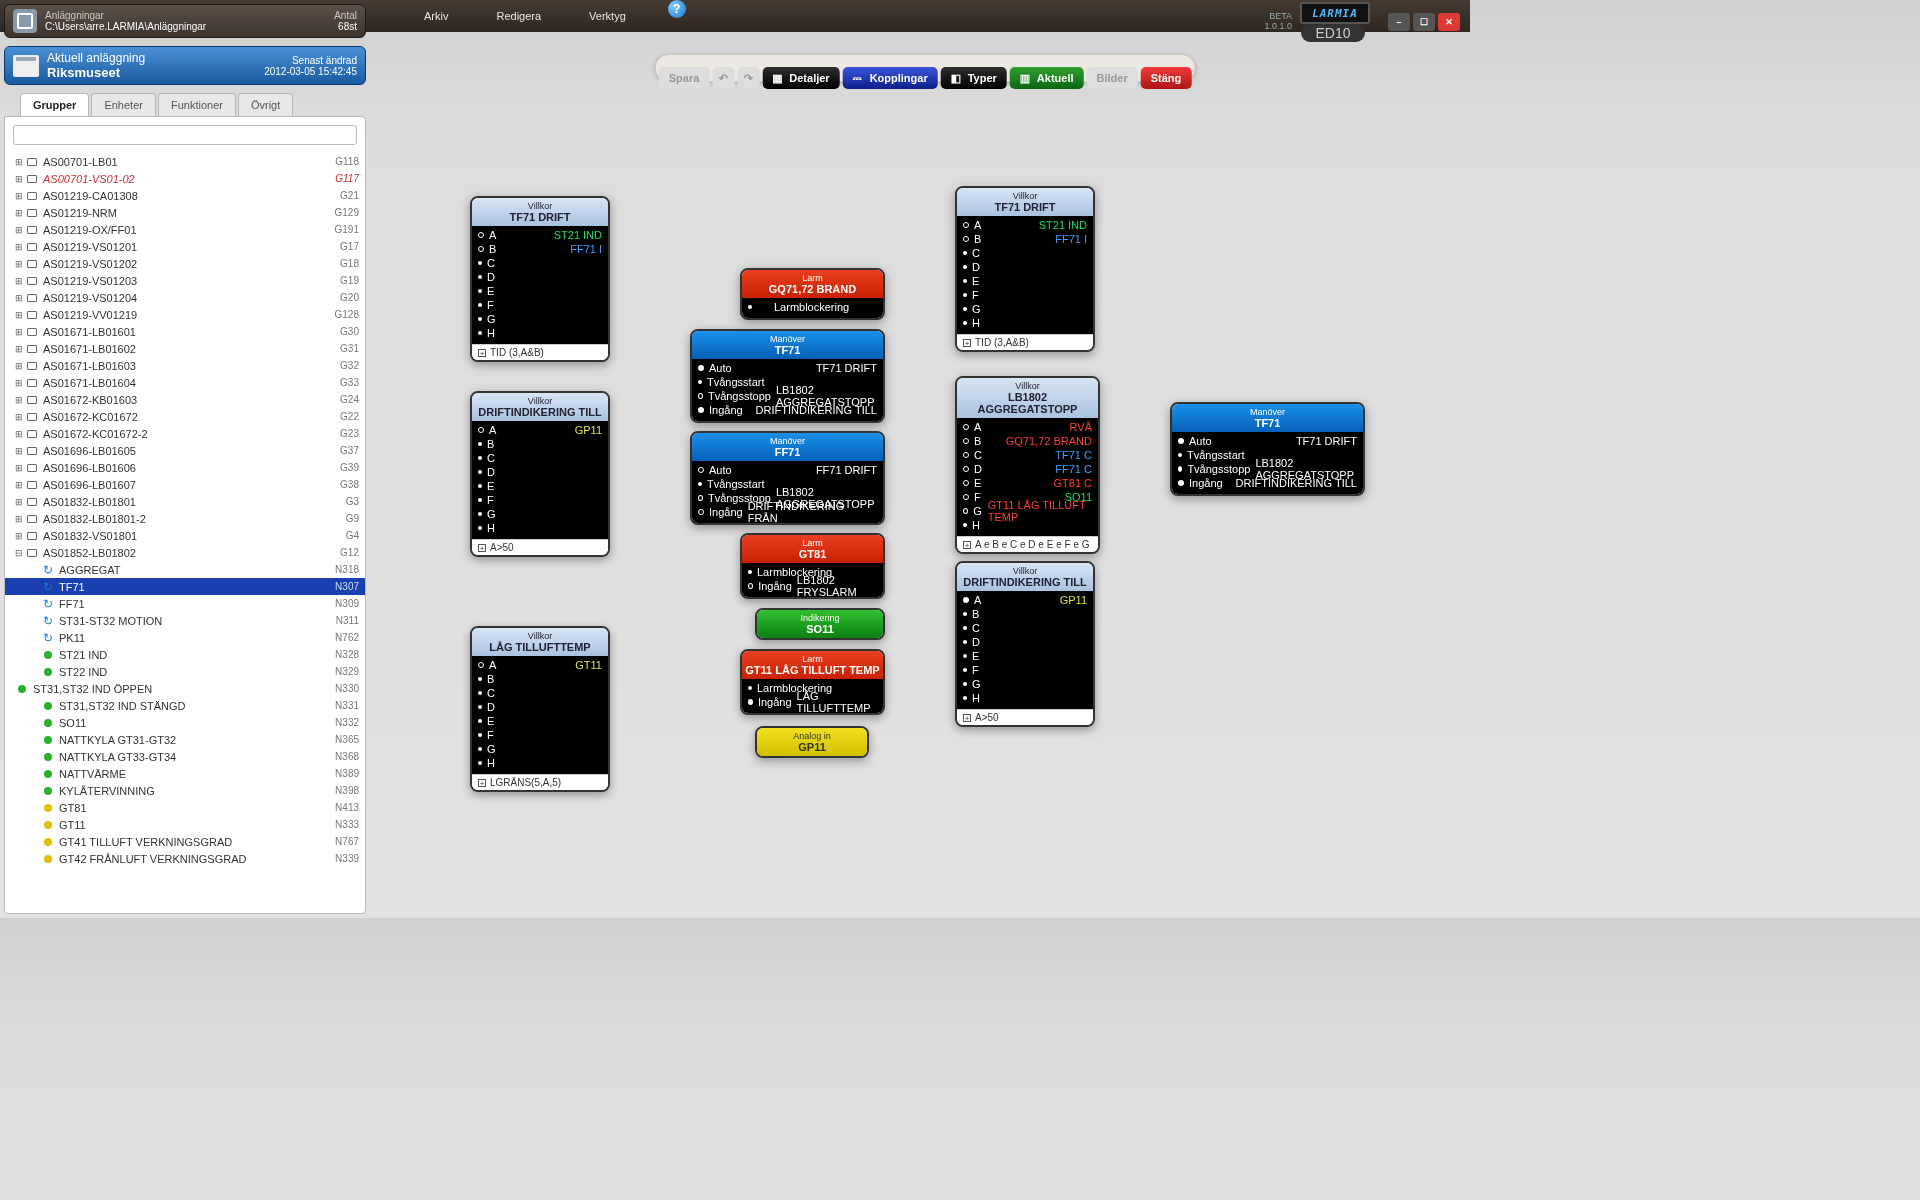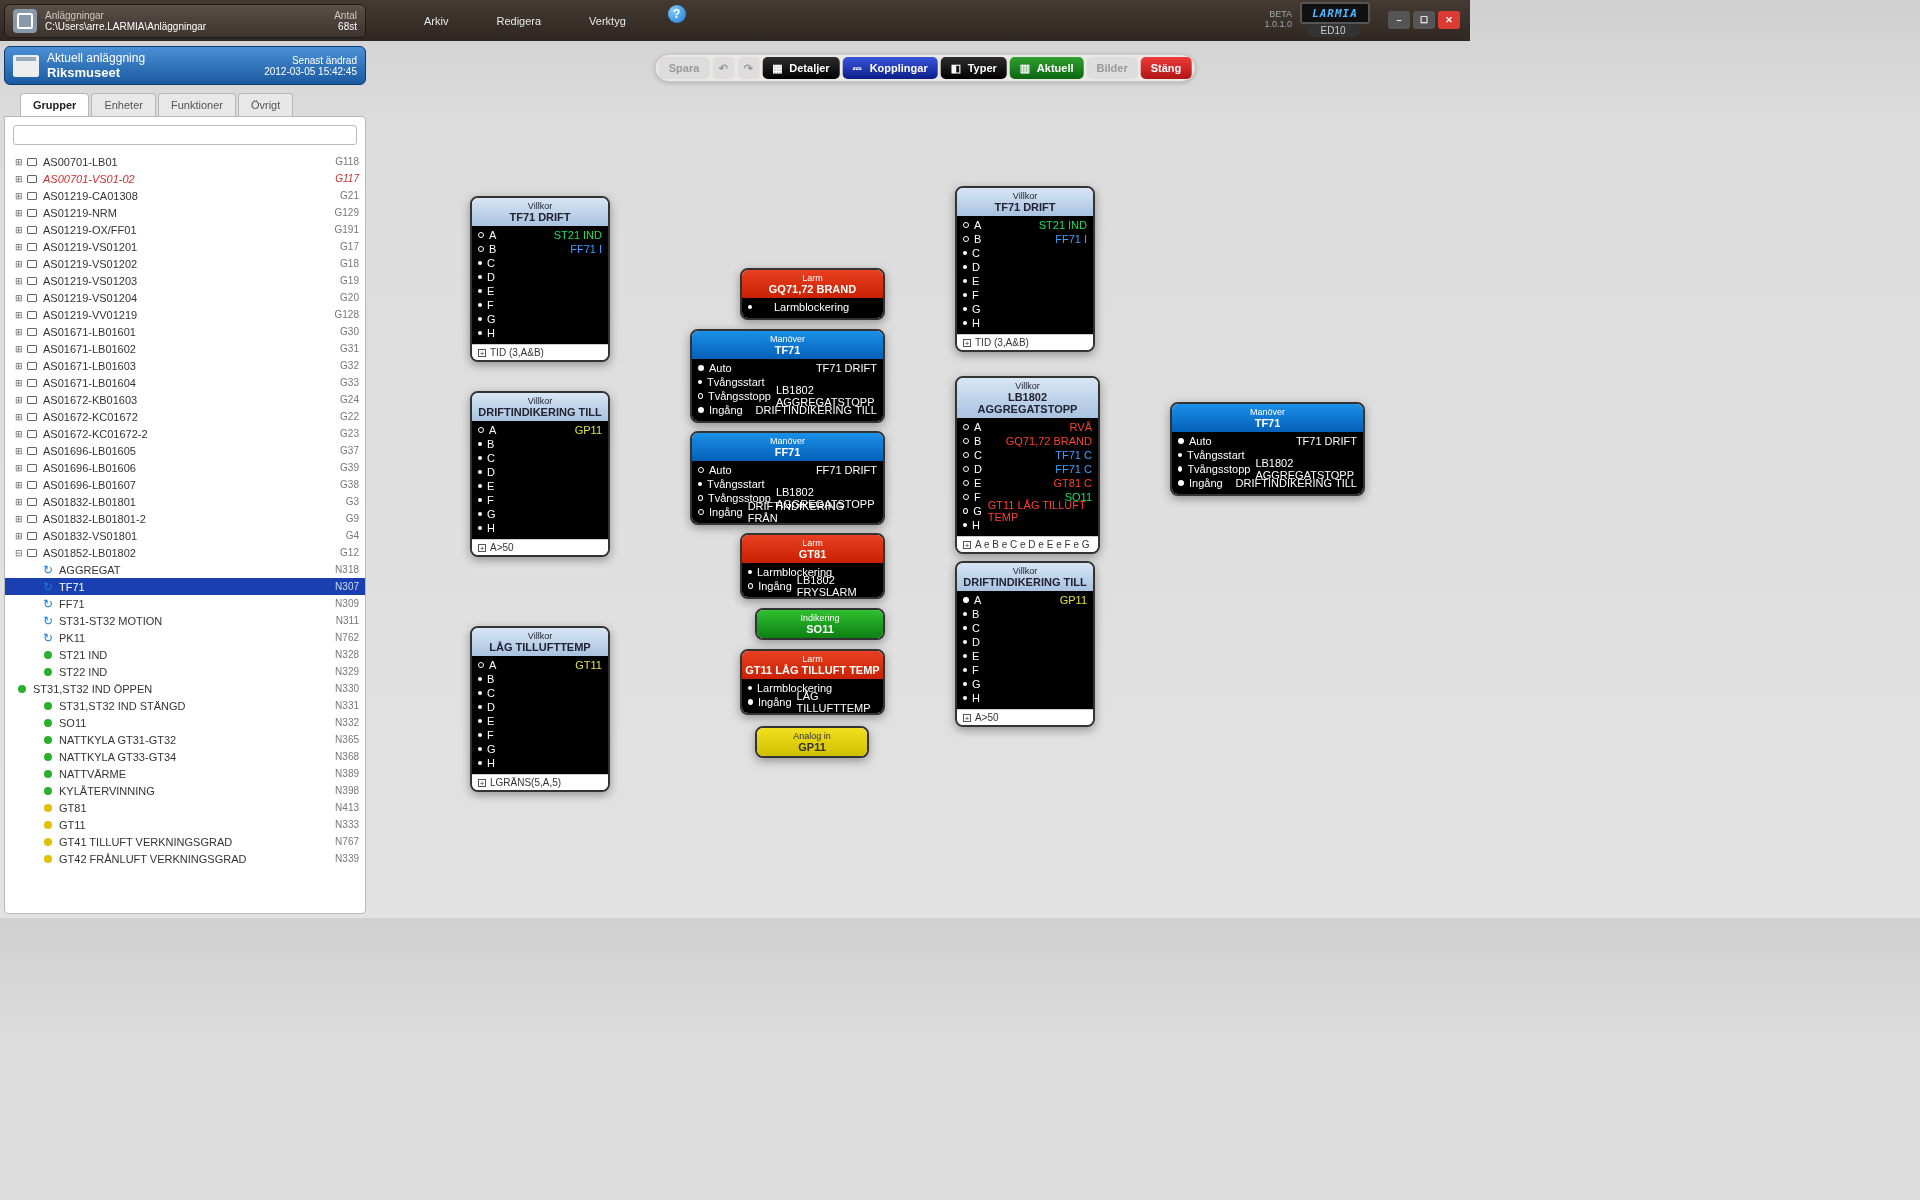--- a/index.html
+++ b/index.html
@@ -1,25 +1,25 @@
 <!DOCTYPE html>
 <html><head>
 <meta charset="utf-8">
 <style>
   * { box-sizing: border-box; margin: 0; padding: 0; }
   body { font-family: "Segoe UI", Tahoma, sans-serif; font-size: 11px; background: linear-gradient(180deg,#d0d0d0,#dcdcdc 120px,#e2e2e2); overflow:hidden; width:1470px; height:918px; position:relative; }
 
   
-  .topbar { position:absolute; top:0; left:0; right:0; height:41px; background:linear-gradient(180deg,#453b33,#2e2620); display:flex; align-items:center; color:#ddd; }
+  .topbar { position:absolute; top:0; left:0; right:0; height:32px; background:linear-gradient(180deg,#453b33,#2e2620); display:flex; align-items:center; color:#ddd; }
   .menu-items { display:flex; margin-left:400px; }
   .menu-item { padding:0 24px; height:32px; line-height:32px; color:#e8e8e8; cursor:pointer; }
   .help-btn { margin-left:18px; width:18px;height:18px;border-radius:50%; background:radial-gradient(circle at 30% 30%,#7ecbff,#1a7bd0); color:#fff; font-weight:bold; text-align:center; line-height:18px; font-size:12px;}
   .brand { position:absolute; right:10px; top:2px; display:flex; align-items:center; gap:8px; color:#9aa; font-size:9px;}
   .logo { width:70px;height:22px;border:2px solid #555; border-radius:3px; background:#111; color:#4fb8ff; font-family:monospace; font-size:11px; font-weight:bold; display:flex;align-items:center;justify-content:center; letter-spacing:1px;font-style:italic;}
-  .ed10 { background:#333; color:#ccc; border-radius:10px; padding:1px 14px; font-size:10px; margin-left:-4px; }
+  .ed10 { background:#333; color:#ccc; border-radius:10px; padding:1px 14px; font-size:14px; margin-left:-4px; }
   .winbtns { display:flex; gap:3px; margin-left:10px;}
   .winbtn { width:22px;height:18px;border-radius:3px; display:flex;align-items:center;justify-content:center; font-weight:bold;}
   .win-min{background:#555;color:#fff;} .win-max{background:#555;color:#fff;} .win-close{background:#dc3b34;color:#fff;}
 
   
   .left { position:absolute; top:0; left:0; width:370px; bottom:0; display:flex; flex-direction:column; }
   .path-card { margin:4px; padding:4px 8px; background:linear-gradient(180deg,#5a5048,#3c332d); border-radius:6px; border:1px solid #1f1a16; color:#e8e8e8; display:flex; align-items:center; gap:8px;}
   .path-icon{width:24px;height:24px;background:#8899aa;border-radius:4px;position:relative;}
   .path-icon::after{content:"";position:absolute;inset:4px;border:2px solid #fff;border-radius:2px;}
   .path-info{flex:1;}
@@ -48,21 +48,21 @@
   .ic-dot-g{width:8px;height:8px;border-radius:50%;background:#2bb02b;}
   .ic-dot-y{width:8px;height:8px;border-radius:50%;background:#e0c000;}
   .tree-label{flex:1; white-space:nowrap;}
   .tree-code{ color:#777; font-size:10px;}
   .tree-row.sel .tree-code{color:#cde;}
   .tree-row.red .tree-label,.tree-row.red .tree-code{ color:#c83030; font-style:italic;}
 
   
   .canvas { position:absolute; left:380px; right:0; top:36px; bottom:0; }
 
-  .toolbar { position:absolute; top:18px; left:50%; transform:translateX(-50%); height:28px; display:flex; align-items:center; gap:3px; background:#ece8e3; border:1px solid #cfc8c0; border-radius:14px; padding:12px 3px; box-shadow:0 1px 4px rgba(0,0,0,.2);}
+  .toolbar { position:absolute; top:18px; left:50%; transform:translateX(-50%); height:28px; display:flex; gap:3px; background:#ece8e3; border:1px solid #cfc8c0; border-radius:14px; padding:12px 3px; box-shadow:0 1px 4px rgba(0,0,0,.2);}
   .tbtn { height:22px; padding:0 10px; border-radius:5px; display:flex; align-items:center; gap:5px; font-size:11px; color:#fff; cursor:pointer; font-weight:bold;}
   .tbtn span{font-size:11px;}
   .t-save{ background:#ddd; color:#999; cursor:default;}
   .t-undo,.t-redo{ width:22px; background:#ddd; color:#999; justify-content:center; cursor:default;}
   .t-det{ background:linear-gradient(180deg,#2e2e2e,#000);}
   .t-kop{ background:linear-gradient(180deg,#3a55dd,#0b1e88);}
   .t-typ{ background:linear-gradient(180deg,#2e2e2e,#000);}
   .t-adr{ background:linear-gradient(180deg,#30a030,#0c6612);}
   .t-bil{ background:#ddd; color:#999; cursor:default;}
   .t-close{ background:linear-gradient(180deg,#ef3a3a,#b01515);}

